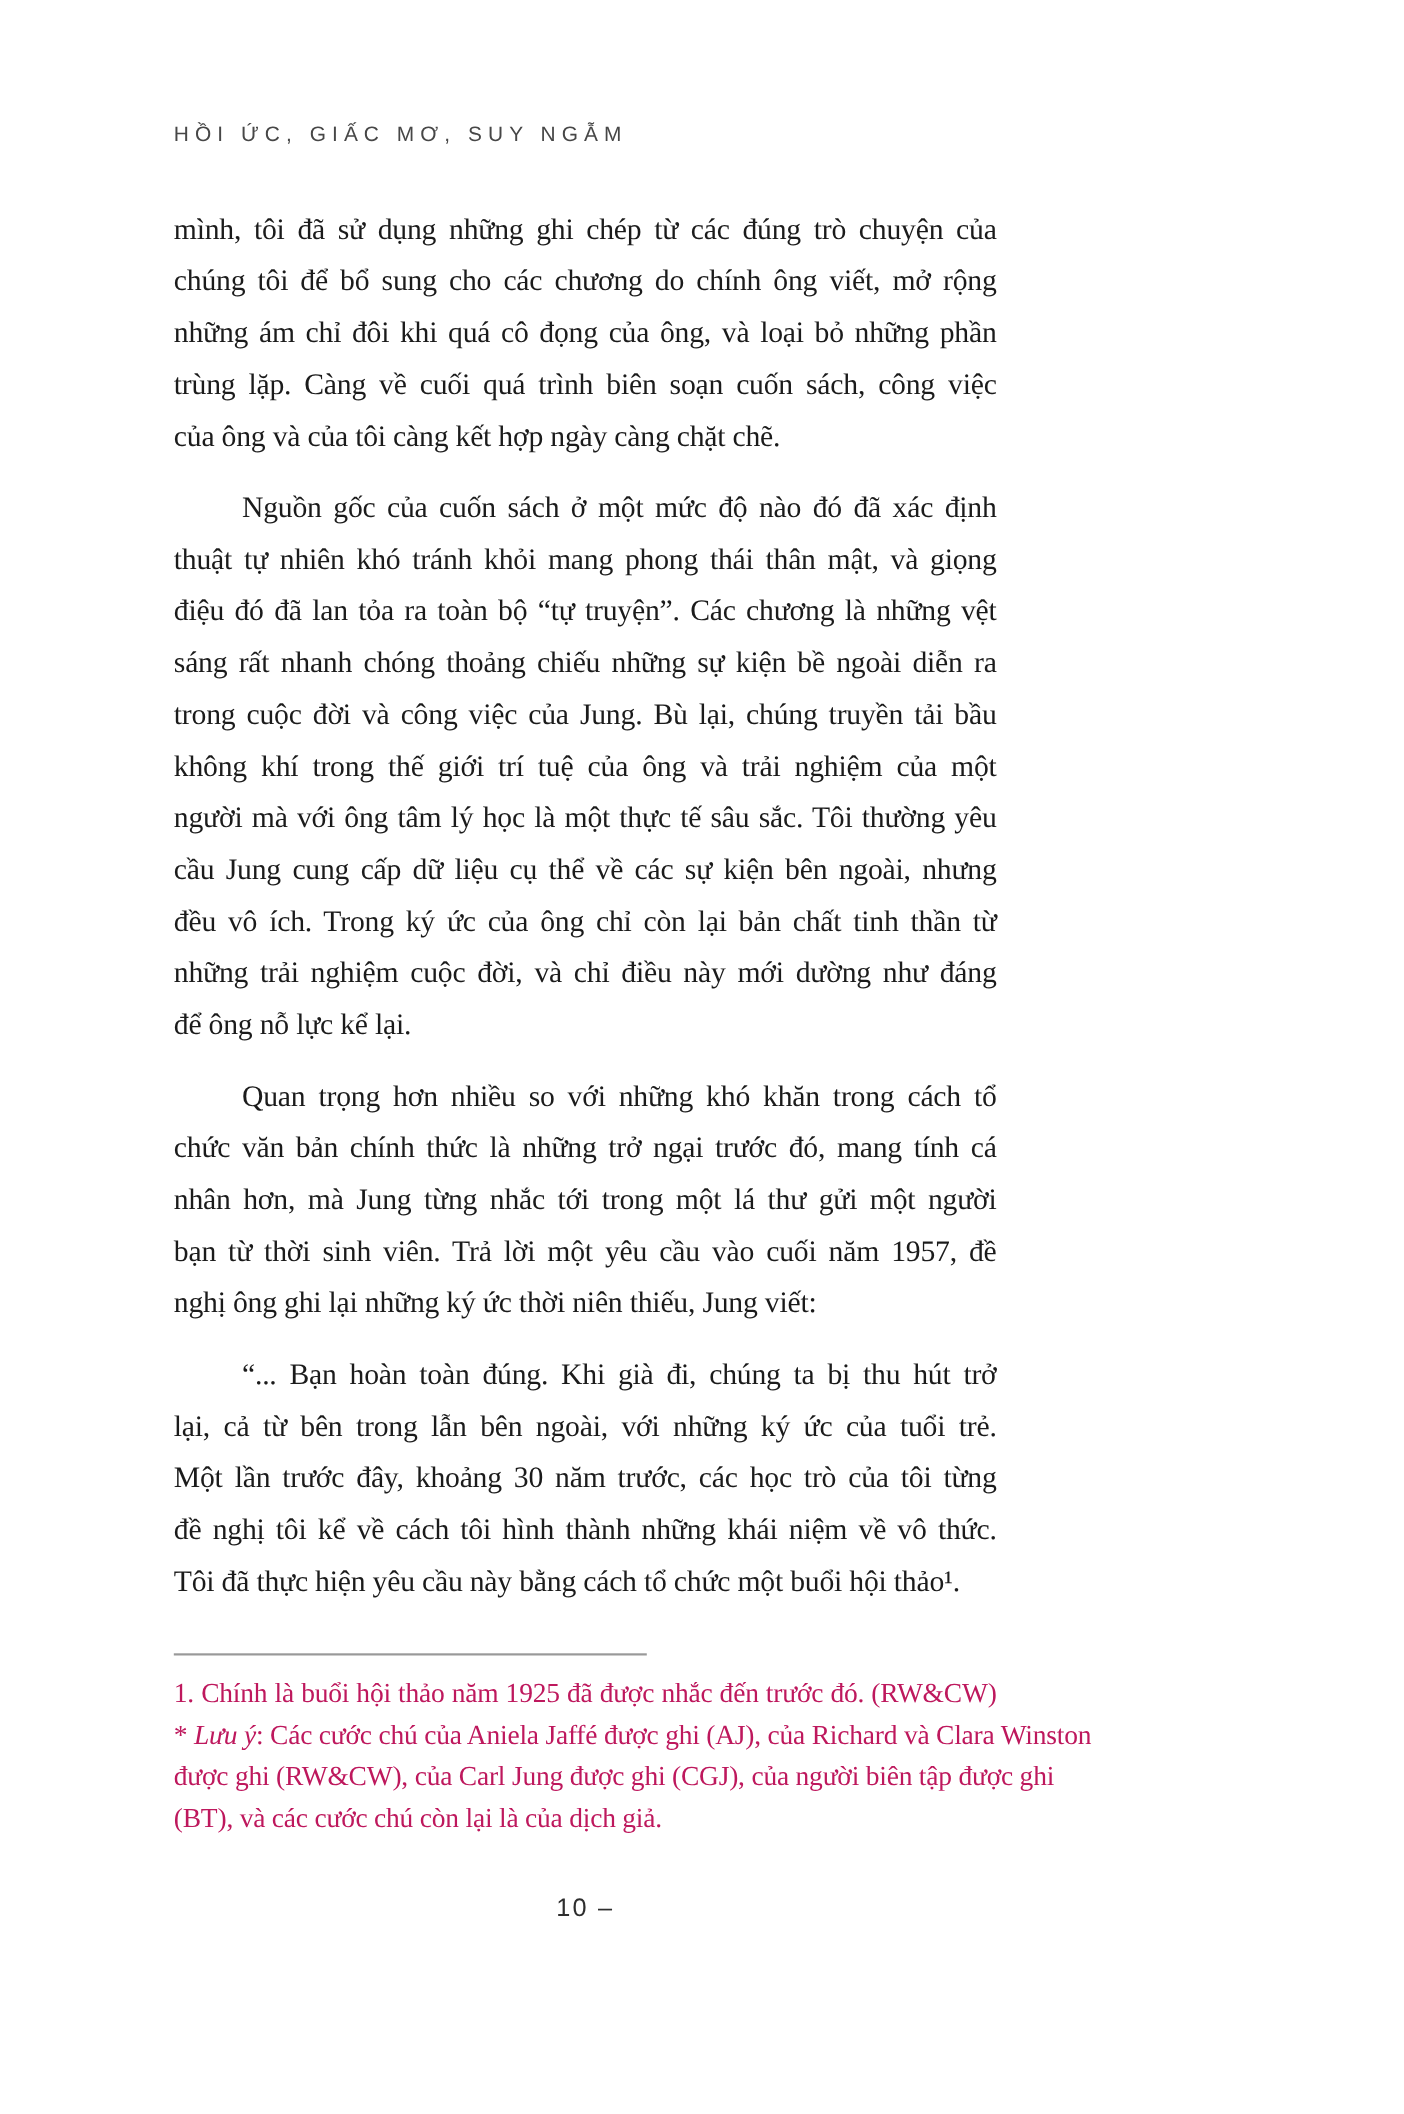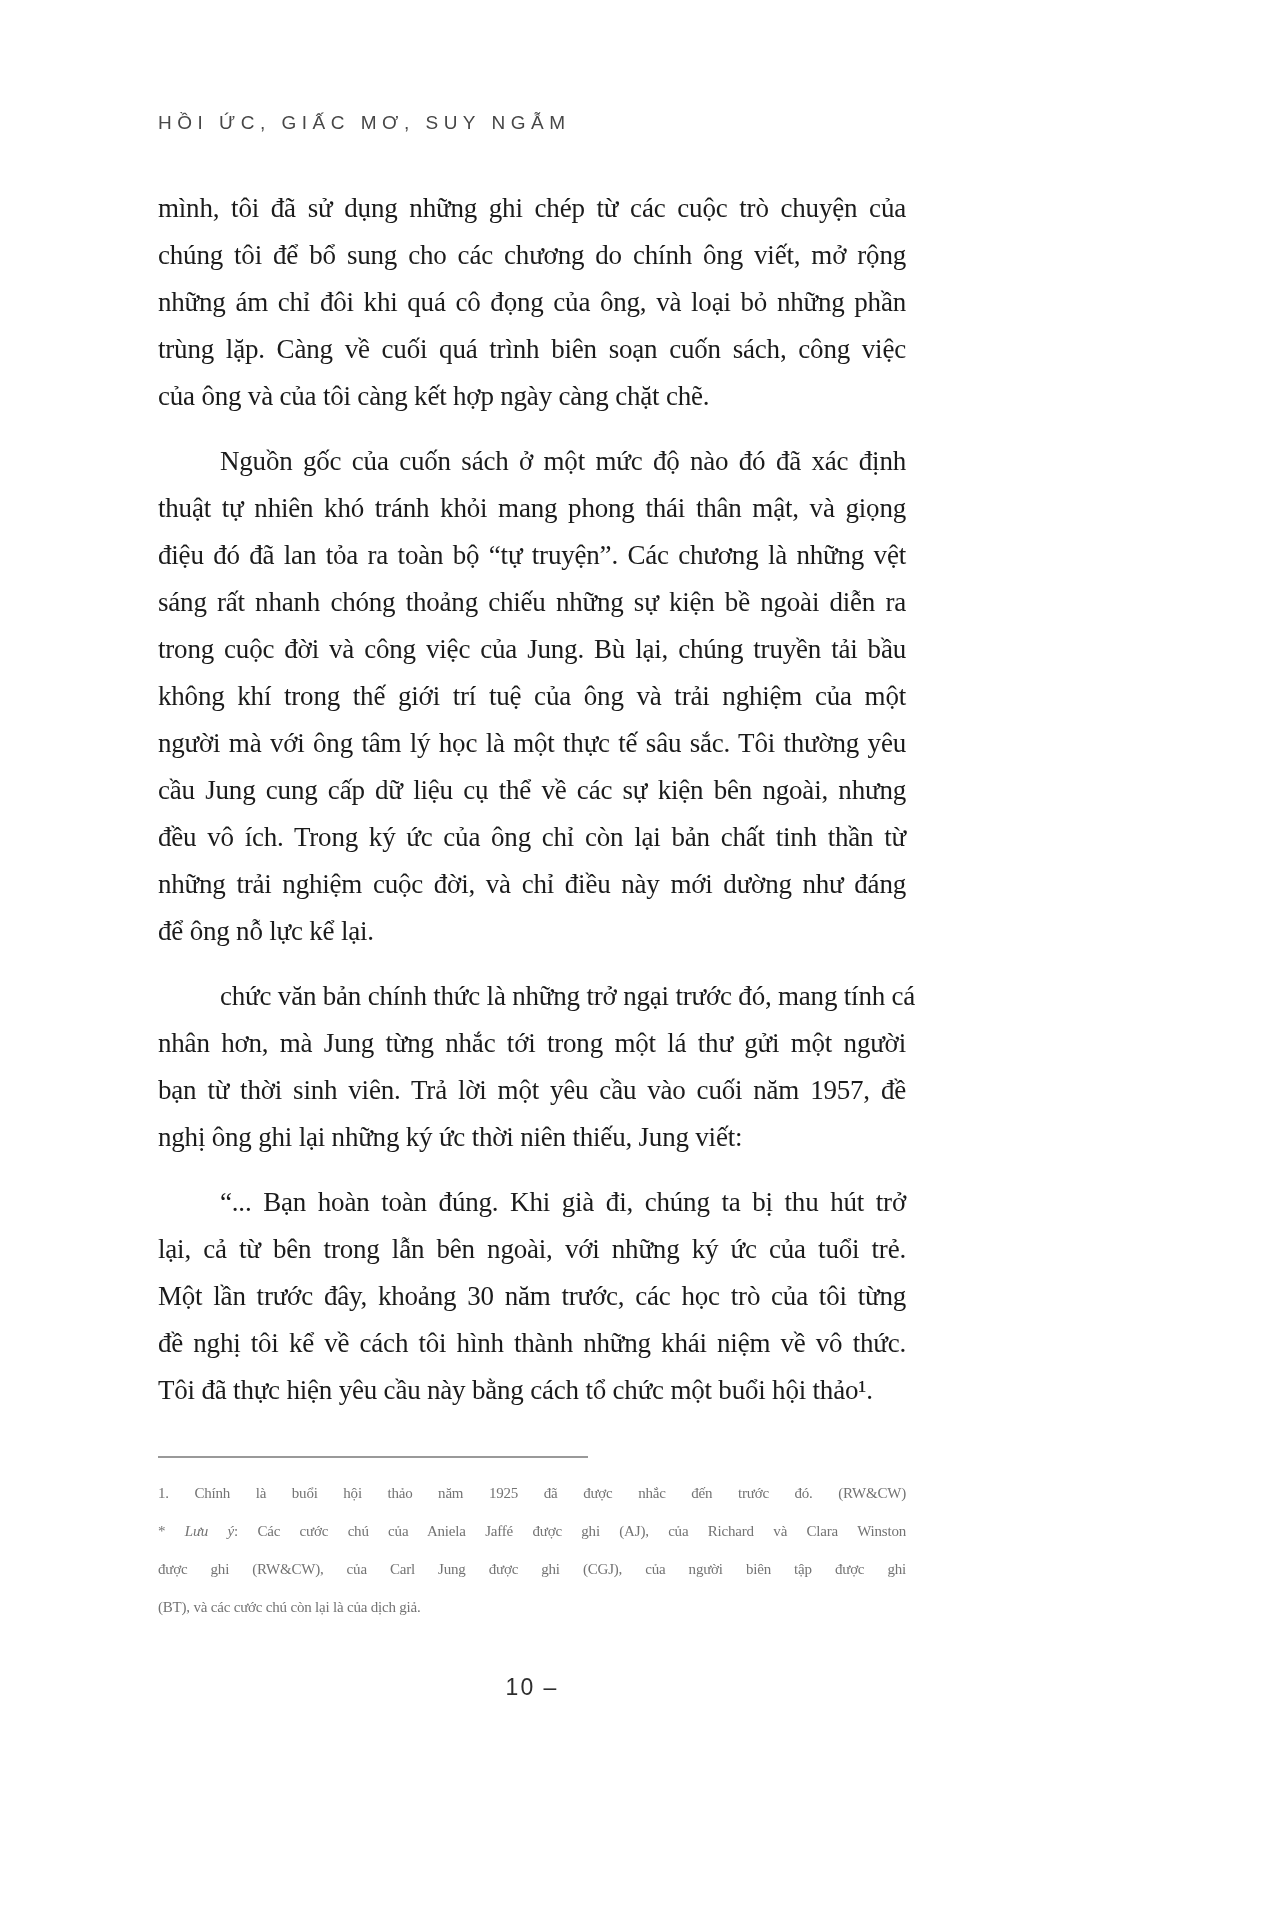--- a/index.html
+++ b/index.html
@@ -46,26 +46,26 @@
   .footnote-rule {
     width: 430px;
     height: 2px;
     background: #999999;
     margin-top: 42px;
   }
   .footnotes { margin-top: 16px; }
   .fn-line {
     height: 38px;
     line-height: 38px;
-    font-size: 15px;
+    font-size: 25px;
     letter-spacing: -0.2px;
     text-align: justify;
     text-align-last: justify;
     white-space: nowrap;
-    color: #737373;
+    color: #be185d;
   }
   .fn-line.last { text-align-last: left; }
   .fn-italic { font-style: italic; }
   .page-number {
     margin-top: 48px;
     font-family: "Liberation Sans", sans-serif;
     font-size: 23px;
     letter-spacing: 2px;
     color: #2e2e2e;
     text-align: center;
@@ -74,21 +74,21 @@
 </head>
 <body>
 
 <div class="page">
 
   <div class="running-head">HỒI ỨC, GIẤC MƠ, SUY NGẪM</div>
 
   <div class="text-flow">
 
     <div class="para">
-        <div class="line">mình, tôi đã sử dụng những ghi chép từ các cuộc trò chuyện của</div>
+        <div class="line">mình, tôi đã sử dụng những ghi chép từ các đúng trò chuyện của</div>
         <div class="line">chúng tôi để bổ sung cho các chương do chính ông viết, mở rộng</div>
         <div class="line">những ám chỉ đôi khi quá cô đọng của ông, và loại bỏ những phần</div>
         <div class="line">trùng lặp. Càng về cuối quá trình biên soạn cuốn sách, công việc</div>
         <div class="line last">của ông và của tôi càng kết hợp ngày càng chặt chẽ.</div>
       </div>
 
     <div class="para indent">
         <div class="line">Nguồn gốc của cuốn sách ở một mức độ nào đó đã xác định</div>
         <div class="line">thuật tự nhiên khó tránh khỏi mang phong thái thân mật, và giọng</div>
         <div class="line">điệu đó đã lan tỏa ra toàn bộ “tự truyện”. Các chương là những vệt</div>
@@ -96,20 +96,21 @@
         <div class="line">trong cuộc đời và công việc của Jung. Bù lại, chúng truyền tải bầu</div>
         <div class="line">không khí trong thế giới trí tuệ của ông và trải nghiệm của một</div>
         <div class="line">người mà với ông tâm lý học là một thực tế sâu sắc. Tôi thường yêu</div>
         <div class="line">cầu Jung cung cấp dữ liệu cụ thể về các sự kiện bên ngoài, nhưng</div>
         <div class="line">đều vô ích. Trong ký ức của ông chỉ còn lại bản chất tinh thần từ</div>
         <div class="line">những trải nghiệm cuộc đời, và chỉ điều này mới dường như đáng</div>
         <div class="line last">để ông nỗ lực kể lại.</div>
       </div>
 
     <div class="para indent">
+        <div class="line">Quan trọng hơn nhiều so với những khó khăn trong cách tổ</div>
         <div class="line">chức văn bản chính thức là những trở ngại trước đó, mang tính cá</div>
         <div class="line">nhân hơn, mà Jung từng nhắc tới trong một lá thư gửi một người</div>
         <div class="line">bạn từ thời sinh viên. Trả lời một yêu cầu vào cuối năm 1957, đề</div>
         <div class="line last">nghị ông ghi lại những ký ức thời niên thiếu, Jung viết:</div>
       </div>
 
     <div class="para indent">
         <div class="line">“... Bạn hoàn toàn đúng. Khi già đi, chúng ta bị thu hút trở</div>
         <div class="line">lại, cả từ bên trong lẫn bên ngoài, với những ký ức của tuổi trẻ.</div>
         <div class="line">Một lần trước đây, khoảng 30 năm trước, các học trò của tôi từng</div>

